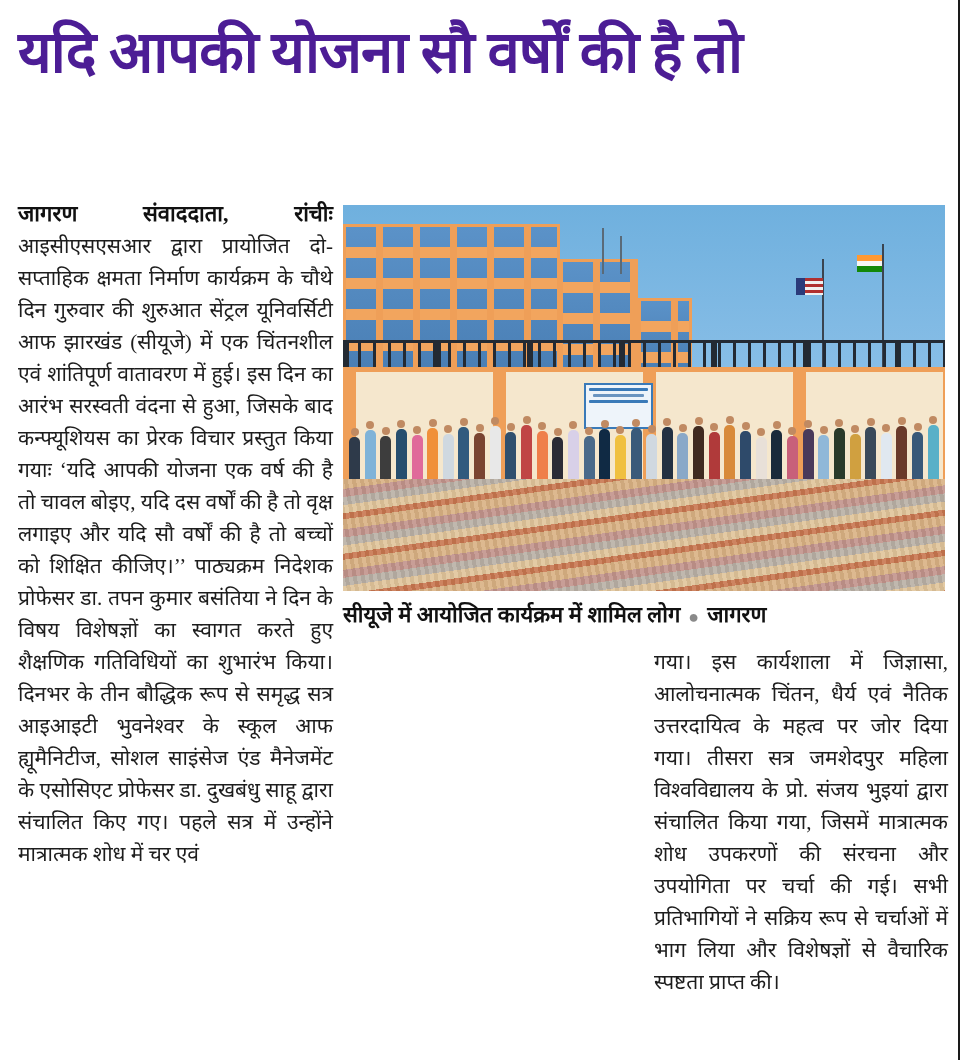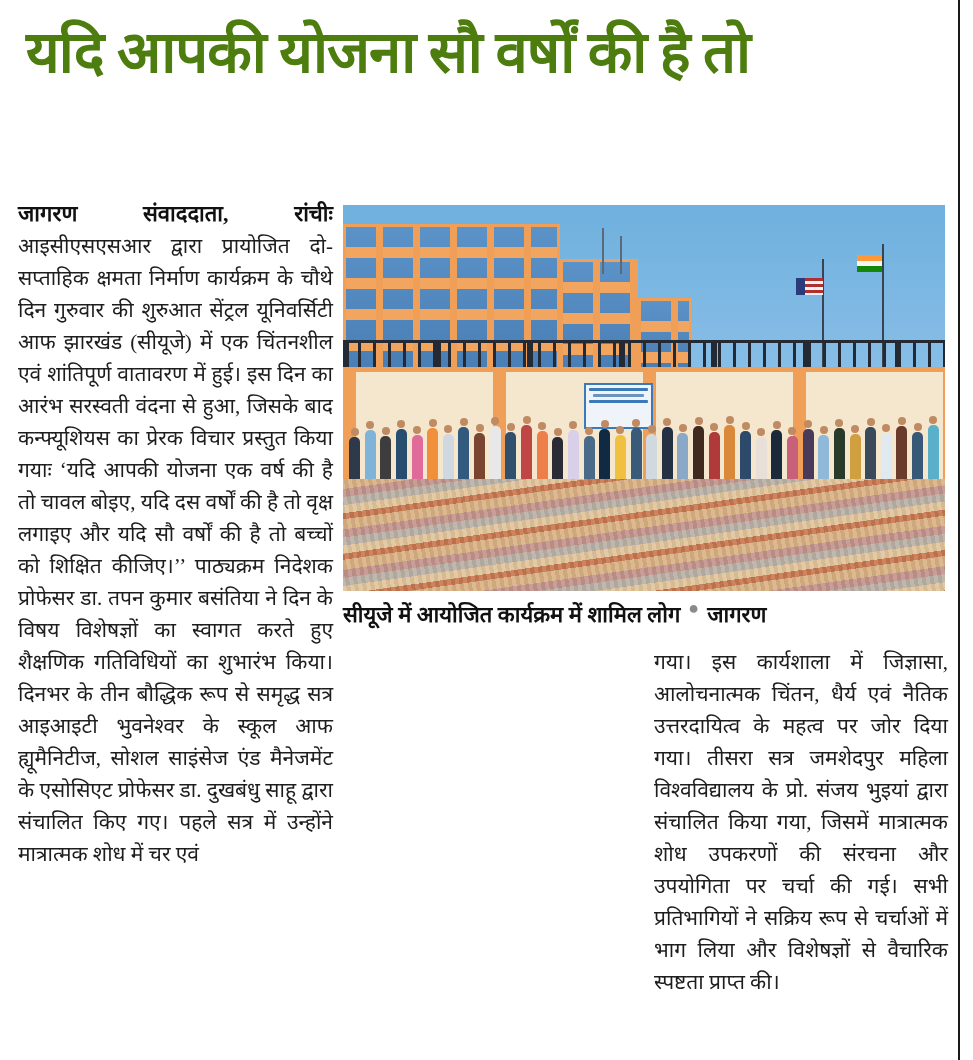--- a/index.html
+++ b/index.html
@@ -6,24 +6,23 @@
   body{
     width:973px;height:1060px;position:relative;background:#ffffff;overflow:hidden;
     font-family:"Liberation Serif","DejaVu Serif","DejaVu Sans",serif;
     color:#1c1c1c;
   }
   .abs{position:absolute;}
 
   
   .headline{
     left:18px;top:8px;width:930px;
-    font-weight:bold;color:#4d7c0f;
+    font-weight:bold;color:#4c1d95;
     font-size:58px;line-height:90px;letter-spacing:-1px;
     white-space:nowrap;
-    margin-left:8px;
   }
 
   
   .page-rule{right:13px;top:0;bottom:0;width:2px;background:#1a1a1a;}
 
   
   .col{font-size:21px;line-height:32px;text-align:justify;color:#1d1d1d;}
   .col p{margin:0;}
   .byline{
     display:flex;justify-content:space-between;
@@ -32,21 +31,21 @@
   .indent{text-indent:22px;}
 
   .left-col{left:18px;top:198px;width:315px;}
   .mid-col{left:340px;top:646px;width:300px;}
   .right-col{left:654px;top:646px;width:294px;}
 
   
   .caption{
     left:343px;top:598px;width:604px;
     font-size:22px;font-weight:bold;color:#111;
-    display:flex;align-items:flex-start;gap:8px;white-space:nowrap;
+    display:flex;align-items:flex-end;gap:8px;white-space:nowrap;
   }
   .caption .bullet{color:#8a8a8a;font-size:18px;}
 
   
   .photo{
     left:343px;top:205px;width:602px;height:386px;overflow:hidden;
     background:linear-gradient(180deg,#6fb0de 0%,#8fc2e9 55%,#aacff0 100%);
   }
   .building{
     background:

